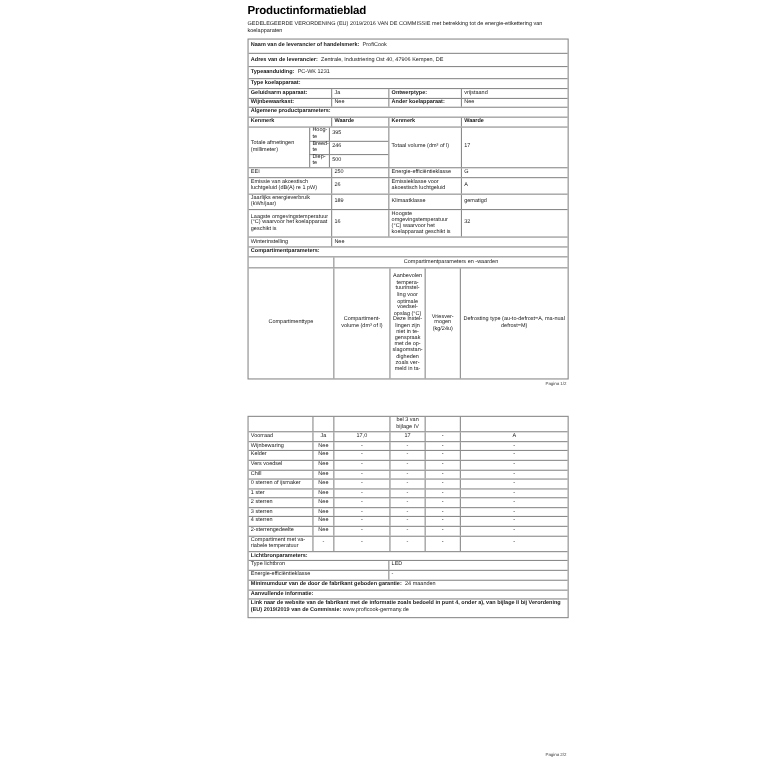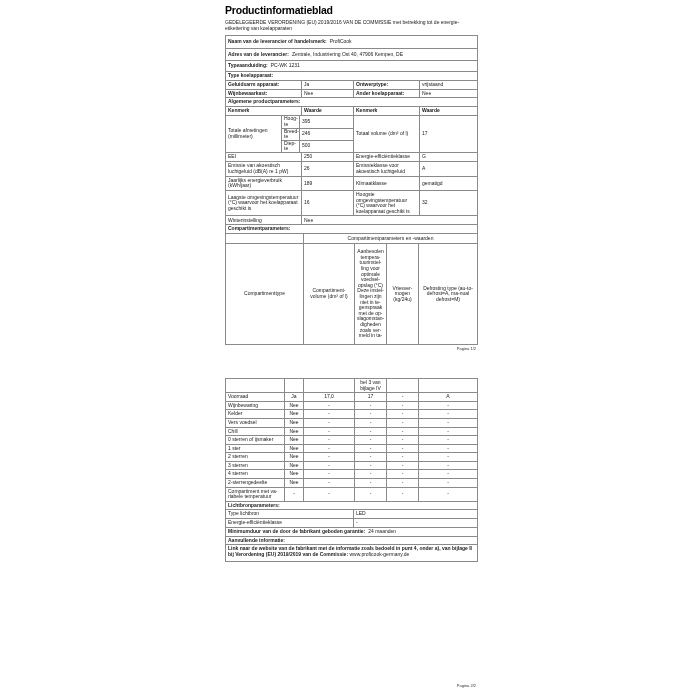--- a/index.html
+++ b/index.html
@@ -1,19 +1,19 @@
 <!DOCTYPE html>
 <html><head>
 <meta charset="utf-8">
 <style>
   :root { --line:#8a8a8a; --ink:#1a1a1a; }
   * { box-sizing:border-box; margin:0; padding:0; }
   html,body { width:700px; height:700px; background:#ffffff; overflow:hidden; }
   body { font-family:"Liberation Sans", sans-serif; color:var(--ink); }
-  .doc { position:absolute; left:225px; top:4px; width:253px; }
+  .doc { position:absolute; left:225px; top:4px; width:292px; }
   .title { font-size:10.5px; font-weight:bold; letter-spacing:-0.2px; margin-bottom:3px; color:#000; }
   .subtitle { font-size:5px; line-height:6px; margin-bottom:4px; }
   .tbl { border:1px solid var(--line); width:100%; }
   .row { display:grid; align-items:stretch; }
   .row + .row { border-top:1px solid var(--line); }
   .cell { font-size:5px; line-height:5.6px; padding:1px 2px; display:flex; align-items:center; gap:3px; min-width:0; }
   .cell.blk { display:block; }
   .cell.ctr { justify-content:center; text-align:center; }
   .bl { border-left:1px solid var(--line); }
   .b { font-weight:bold; }

